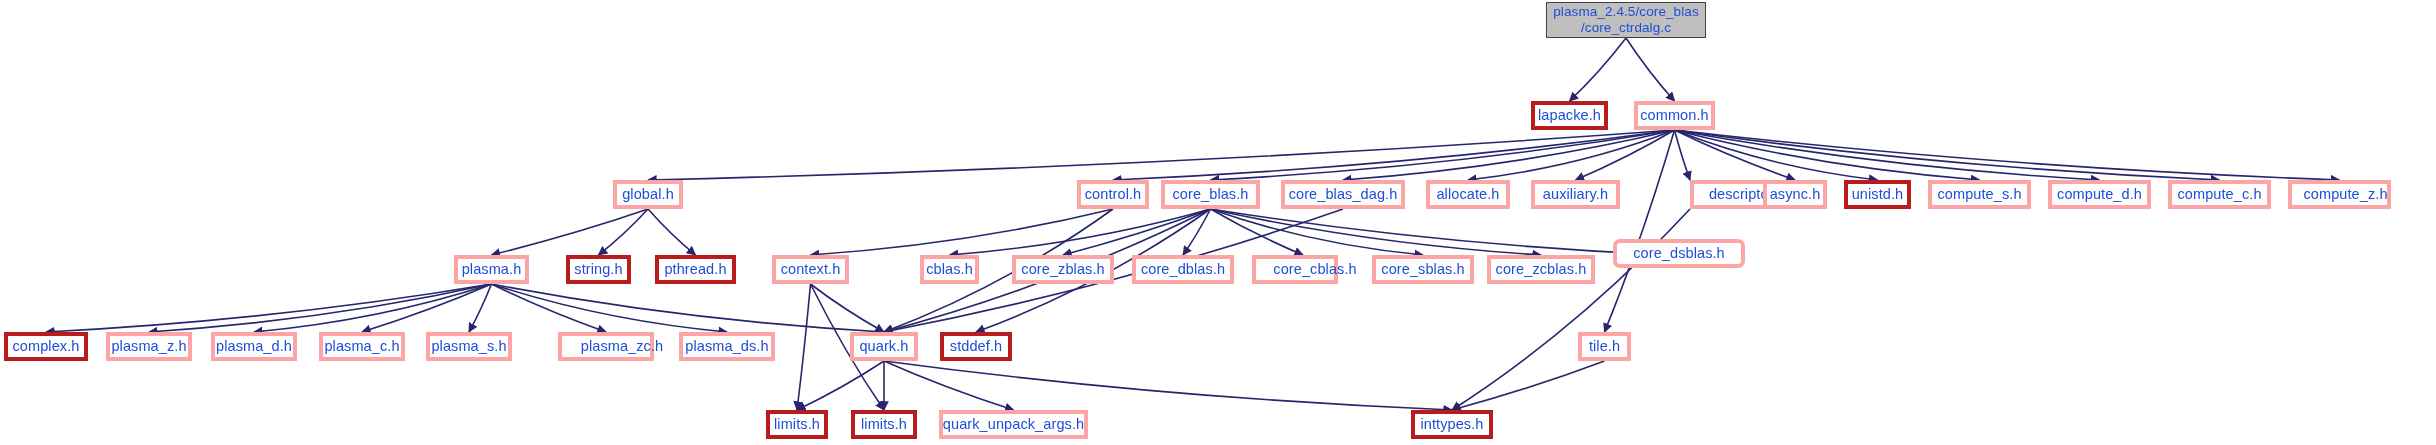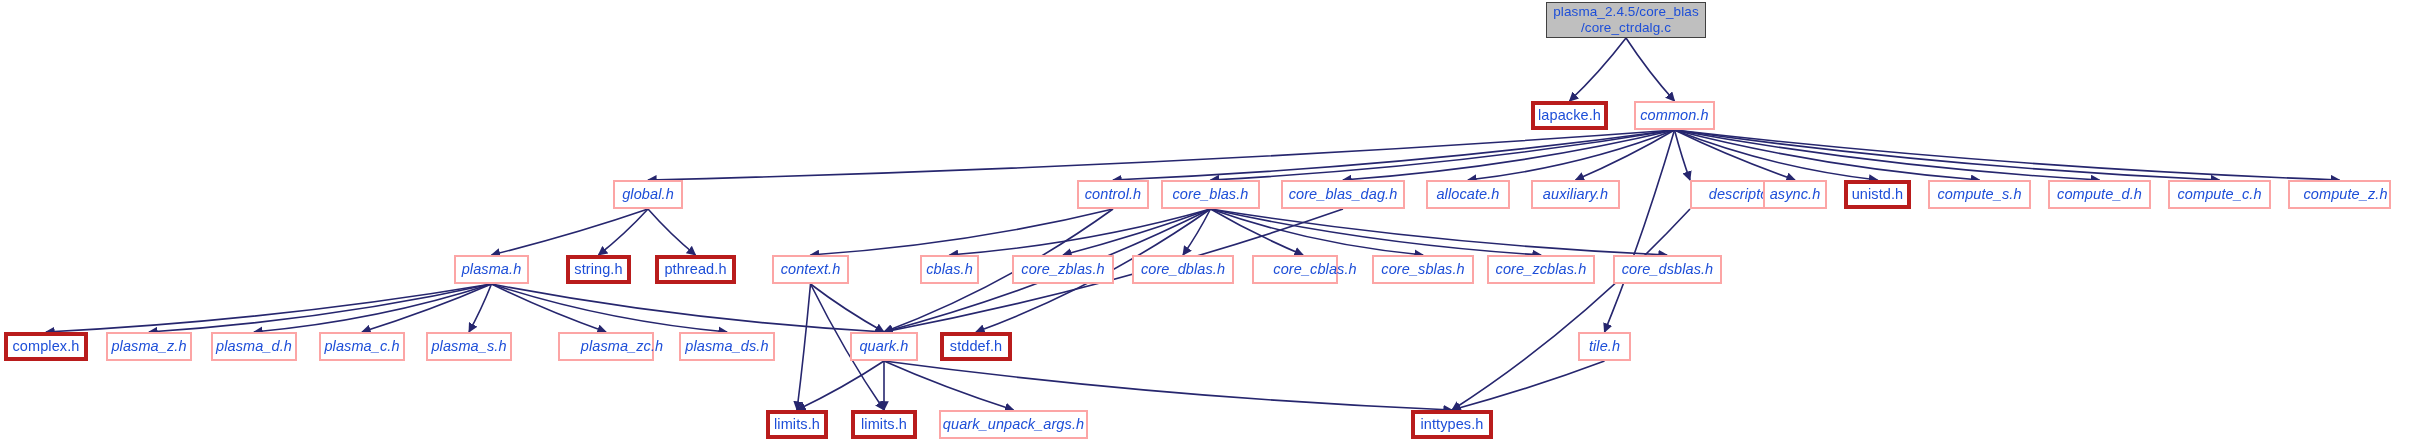--- a/index.html
+++ b/index.html
@@ -38,22 +38,21 @@
     white-space: pre;
     background: #ffffff;
     border: 1px solid #000000;
     letter-spacing: 0.1px;
   }
   .node.root {
     background: #bfbfbf;
     border: 1px solid #404040;
   }
   .node.solid {
-    border: 2px solid #fca5a5;
-    font-style: italic;
+    border: 4px solid #fca5a5;
   }
   .node.faint {
     border: 4px solid #b91c1c;
   }
 </style>
 </head>
 <body>
 
 <div id="graph">
   <svg id="edges" viewBox="0 0 2436 445" xmlns="http://www.w3.org/2000/svg">
@@ -134,21 +133,21 @@
       <div class="node solid" style="left: 454px; top: 255px; width: 75px; height: 29px;">plasma.h</div>
       <div class="node faint" style="left: 566px; top: 255px; width: 65px; height: 29px;">string.h</div>
       <div class="node faint" style="left: 655px; top: 255px; width: 81px; height: 29px;">pthread.h</div>
       <div class="node solid" style="left: 772px; top: 255px; width: 77px; height: 29px;">context.h</div>
       <div class="node solid" style="left: 920px; top: 255px; width: 59px; height: 29px;">cblas.h</div>
       <div class="node solid" style="left: 1012px; top: 255px; width: 102px; height: 29px;">core_zblas.h</div>
       <div class="node solid" style="left: 1132px; top: 255px; width: 102px; height: 29px;">core_dblas.h</div>
       <div class="node solid" style="left: 1252px; top: 255px; width: 86px; height: 29px; padding-left: 40px;">core_cblas.h</div>
       <div class="node solid" style="left: 1372px; top: 255px; width: 102px; height: 29px;">core_sblas.h</div>
       <div class="node solid" style="left: 1487px; top: 255px; width: 108px; height: 29px;">core_zcblas.h</div>
-      <div class="node solid" style="left: 1613px; top: 255px; width: 109px; height: 29px;">core_dsblas.h</div>
+      <div class="node solid" style="left: 1613px; top: 239px; width: 132px; height: 29px; border-radius: 7px;">core_dsblas.h</div>
       <div class="node faint" style="left: 4px; top: 332px; width: 84px; height: 29px;">complex.h</div>
       <div class="node solid" style="left: 106px; top: 332px; width: 86px; height: 29px;">plasma_z.h</div>
       <div class="node solid" style="left: 211px; top: 332px; width: 86px; height: 29px;">plasma_d.h</div>
       <div class="node solid" style="left: 319px; top: 332px; width: 86px; height: 29px;">plasma_c.h</div>
       <div class="node solid" style="left: 426px; top: 332px; width: 86px; height: 29px;">plasma_s.h</div>
       <div class="node solid" style="left: 558px; top: 332px; width: 96px; height: 29px; padding-left: 32px;">plasma_zc.h</div>
       <div class="node solid" style="left: 679px; top: 332px; width: 96px; height: 29px;">plasma_ds.h</div>
       <div class="node solid" style="left: 850px; top: 332px; width: 68px; height: 29px;">quark.h</div>
       <div class="node faint" style="left: 940px; top: 332px; width: 72px; height: 29px;">stddef.h</div>
       <div class="node solid" style="left: 1578px; top: 332px; width: 53px; height: 29px;">tile.h</div>

